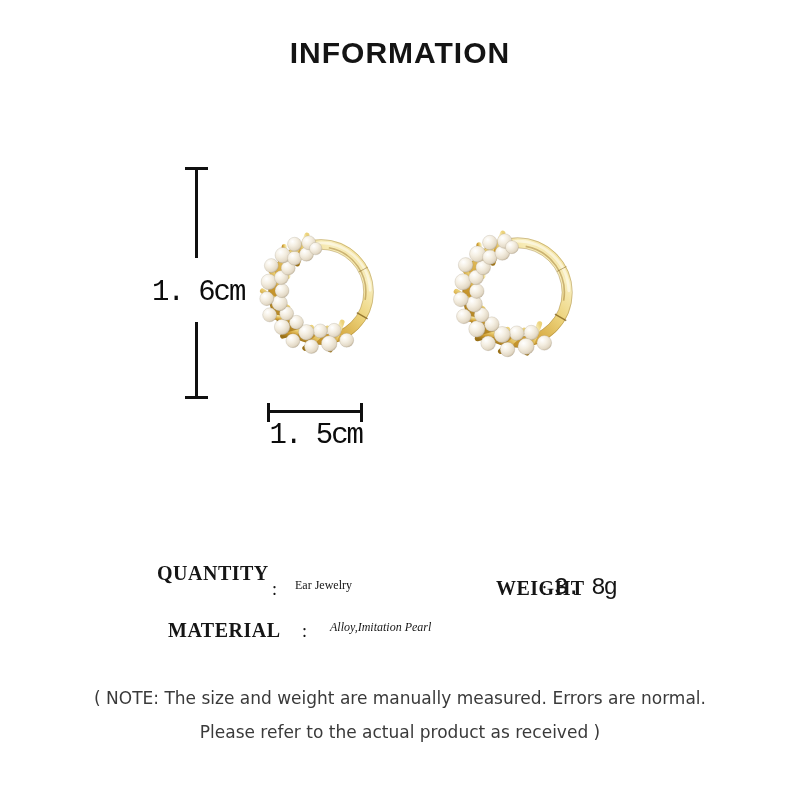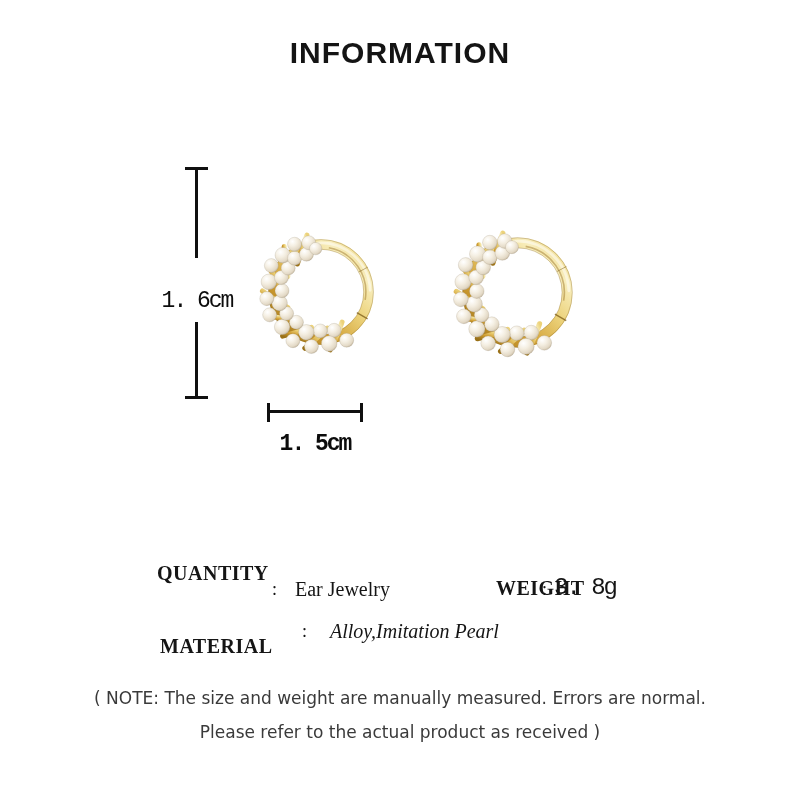--- a/index.html
+++ b/index.html
@@ -30,29 +30,28 @@
   .vdim-line1   { left: 195px; top: 167px; width: 3.2px; height: 91px; }
   .vdim-line2   { left: 195px; top: 322px; width: 3.2px; height: 77px; }
   .vdim-botbar  { left: 185px; top: 396px; width: 23px; height: 3.4px; }
   .hdim-line    { left: 267px; top: 410px; width: 96px; height: 3.2px; }
   .hdim-tickl   { left: 267px; top: 403px; width: 3.2px; height: 19px; }
   .hdim-tickr   { left: 360px; top: 403px; width: 3.2px; height: 19px; }
 
   .dim-label {
     position: absolute;
     font-family: "Liberation Mono", monospace;
-    font-size: 23px;
+    font-size: 29px;
     letter-spacing: -2px;
     color: #0c0c0c;
-    text-align: center;
-    white-space: nowrap;
-    margin-top: 12px;
+    text-align: right;
+    white-space: nowrap;
   }
   .vdim-label { left: 152px; top: 276px; width: 90px; }
-  .hdim-label { left: 268px; top: 419px; width: 94px; font-weight: bold; }
+  .hdim-label { left: 268px; top: 419px; width: 94px; }
 
   
   .earring { position: absolute; }
   .earring-left  { left: 243px; top: 213px; width: 156px; height: 158px; }
   .earring-right { left: 436px; top: 211px; width: 163px; height: 163px; }
   .earring svg { width: 100%; height: 100%; display: block; }
 
   
   .specs {
     position: absolute; left: 0; top: 0; width: 800px;
@@ -66,34 +65,34 @@
     letter-spacing: 0.5px;
     white-space: nowrap;
   }
   .spec-colon {
     position: absolute;
     font-size: 18px;
     white-space: nowrap;
   }
   .spec-value {
     position: absolute;
-    font-size: 20px;
+    font-size: 12px;
     white-space: nowrap;
   }
   .q-label { left: 157px; top: 562px; }
   .q-colon { left: 272px; top: 579px; }
   .q-value { left: 295px; top: 578px; }
   .w-label { left: 456px; top: 577px; margin-left: 40px; }
   .w-colon { left: 542px; top: 579px; }
   .w-value {
     left: 554px; top: 574px;
     font-family: "Liberation Mono", monospace;
     font-size: 24px; letter-spacing: -2px;
   }
-  .m-label { left: 160px; top: 619px; margin-top: 16px; }
+  .m-label { left: 168px; top: 619px; }
   .m-colon { left: 302px; top: 621px; }
   .m-value { left: 330px; top: 620px; font-style: italic; }
 
   
   .note {
     position: absolute; left: 0; width: 800px;
     text-align: center;
     font-family: "DejaVu Sans", "Liberation Sans", sans-serif;
     color: #3a3a3a;
     font-size: 17px;

